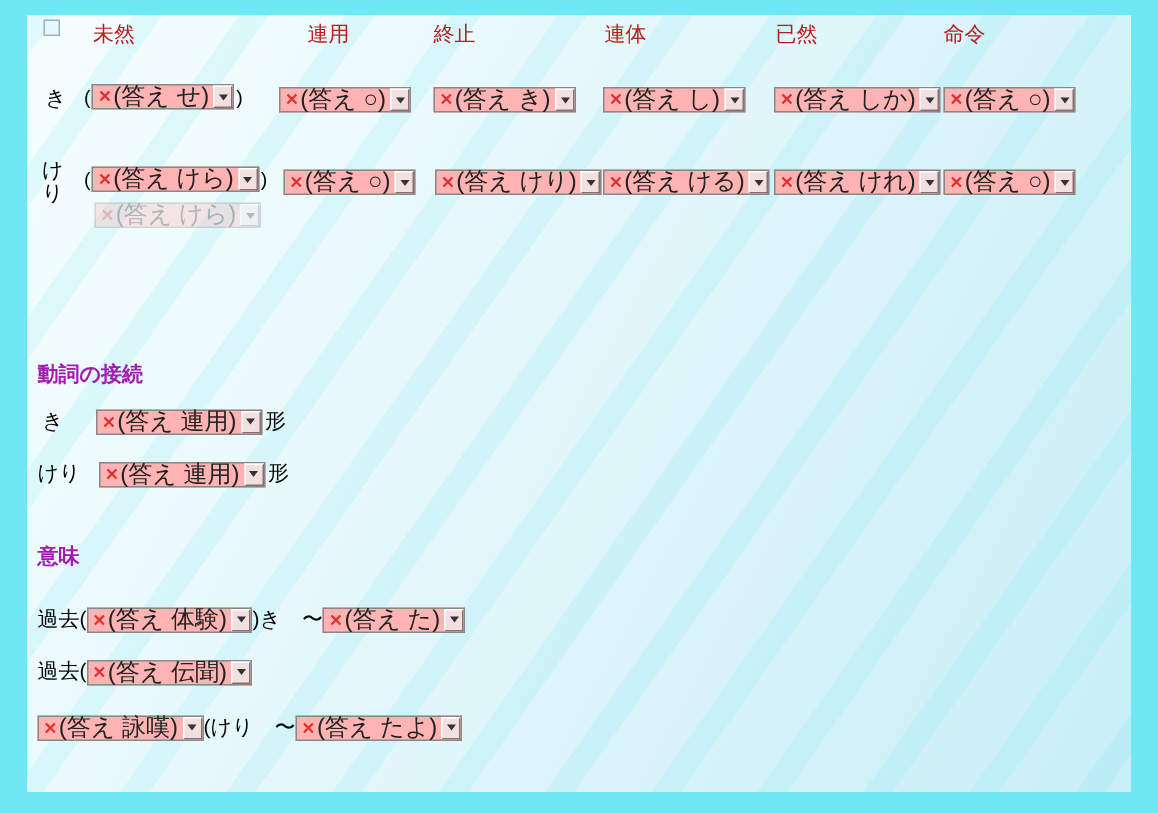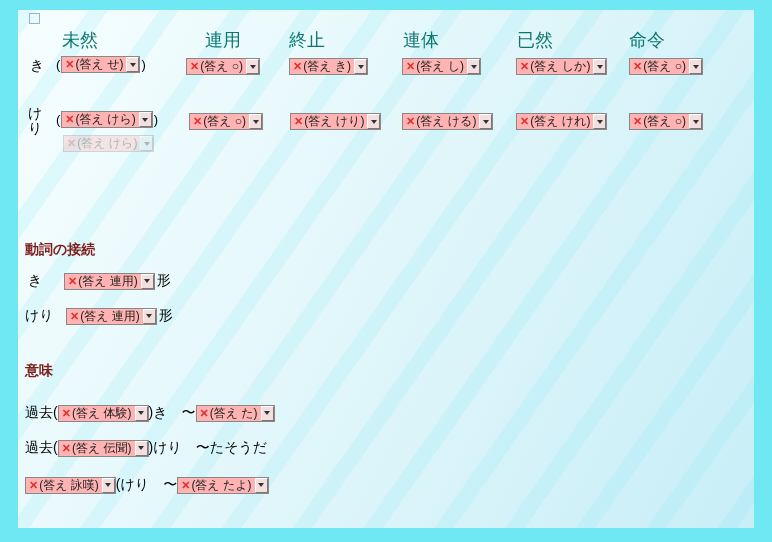--- a/index.html
+++ b/index.html
@@ -4,33 +4,33 @@
 <style>
   html,body{margin:0;padding:0;}
   body{font-family:"Liberation Sans", sans-serif; background:#57dff0;}
   .page{position:relative;width:772px;height:542px;background:#6fe8f3;overflow:hidden;}
   .content-bg{position:absolute;left:18px;top:10px;right:18px;bottom:14px;
     background:
       repeating-linear-gradient(125deg, rgba(130,232,243,0.18) 0 16px, rgba(255,255,255,0) 16px 58px),
       linear-gradient(118deg,#f6feff 0%,#e3f7fb 45%,#c8eef7 100%);
   }
   .tinybox{position:absolute;left:29px;top:13px;width:9px;height:9px;border:1px solid #8fb6c9;background:#eaf8fc;}
-  .hdr{position:absolute;top:28px;font-size:18px;color:#0f766e;white-space:nowrap;}
+  .hdr{position:absolute;top:14px;font-size:14px;color:#b91c1c;white-space:nowrap;}
   .lbl{position:absolute;font-size:14px;color:#000;white-space:nowrap;}
   .lbl-wrap{white-space:normal;line-height:15px;}
   .paren{font-size:13px;color:#000;padding:0 1px;}
   .rowflex{position:absolute;display:flex;align-items:center;white-space:nowrap;font-size:14px;color:#000;}
   .sel{display:inline-flex;align-items:center;background:#ffb3b3;border:1px solid #888;height:17px;padding-left:3px;font-size:12px;cursor:default;box-sizing:border-box;}
   .sel .mark{color:#e03030;font-size:11px;font-weight:bold;margin-right:1px;}
-  .sel .ans{color:#222;white-space:nowrap;font-size:12px;}
+  .sel .ans{color:#222;white-space:nowrap;font-size:16px;}
   .sel .btn{margin-left:3px;width:13px;height:15px;background:#f2e0e0;border:1px solid;border-color:#fff #8a7070 #8a7070 #fff;display:inline-flex;align-items:center;justify-content:center;box-sizing:border-box;}
   .sel .tri{width:0;height:0;border-left:3px solid transparent;border-right:3px solid transparent;border-top:4px solid #333;}
   .abs-sel{position:absolute;}
   .ghost{opacity:0.32;}
-  .sect-title{position:absolute;font-size:14px;font-weight:bold;color:#7f1d1d;white-space:nowrap;}
+  .sect-title{position:absolute;font-size:14px;font-weight:bold;color:#a21caf;white-space:nowrap;}
   .suffix{font-size:14px;color:#000;margin-left:2px;}
 </style>
 </head>
 <body>
 
 <div class="page">
   <div class="content-bg"></div>
   <span class="tinybox"></span>
 
   <span class="hdr" style="left:62px">未然</span>
@@ -193,21 +193,20 @@
 
   <div class="rowflex" style="left:25px;top:439px">
     <span>過去(</span>
     <span class="sel">
       <span class="mark">✕</span>
       <span class="ans">(答え 伝聞)</span>
       <span class="btn">
           <span class="tri"></span>
         </span>
     </span>
-    <span>)けり　〜たそうだ</span>
   </div>
 
   <div class="rowflex" style="left:25px;top:476px">
     <span class="sel">
       <span class="mark">✕</span>
       <span class="ans">(答え 詠嘆)</span>
       <span class="btn">
           <span class="tri"></span>
         </span>
     </span>

